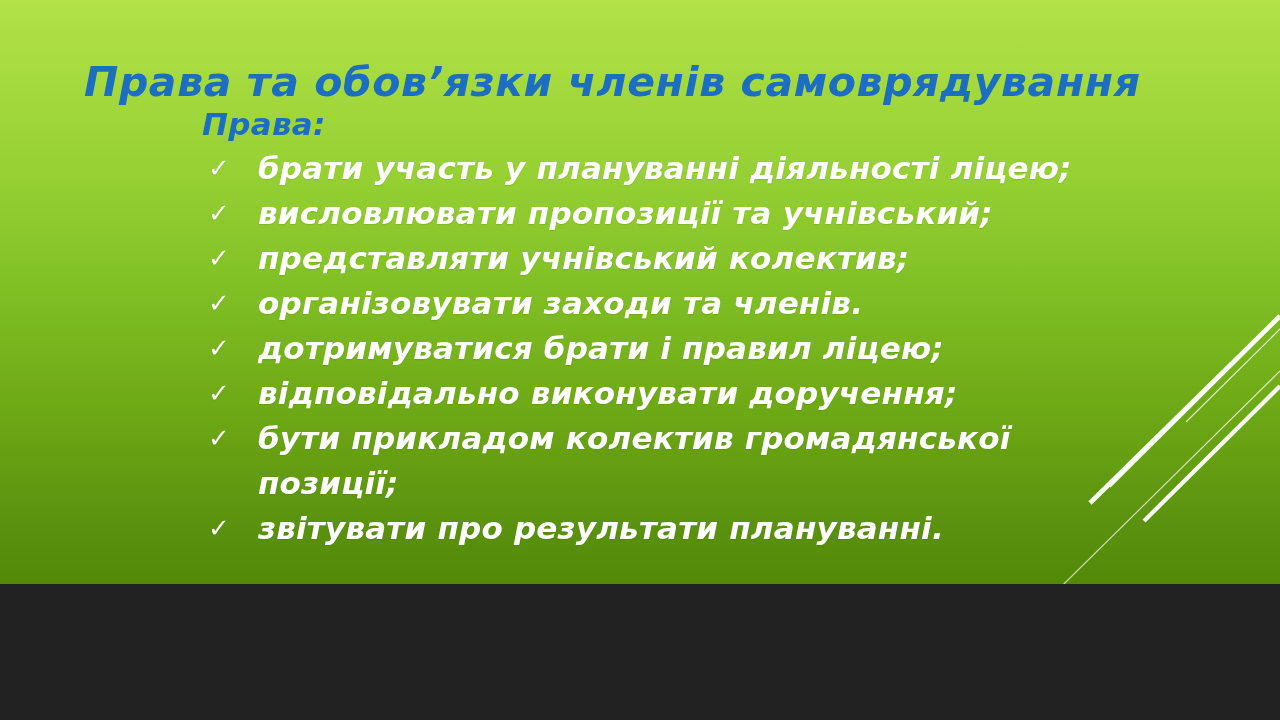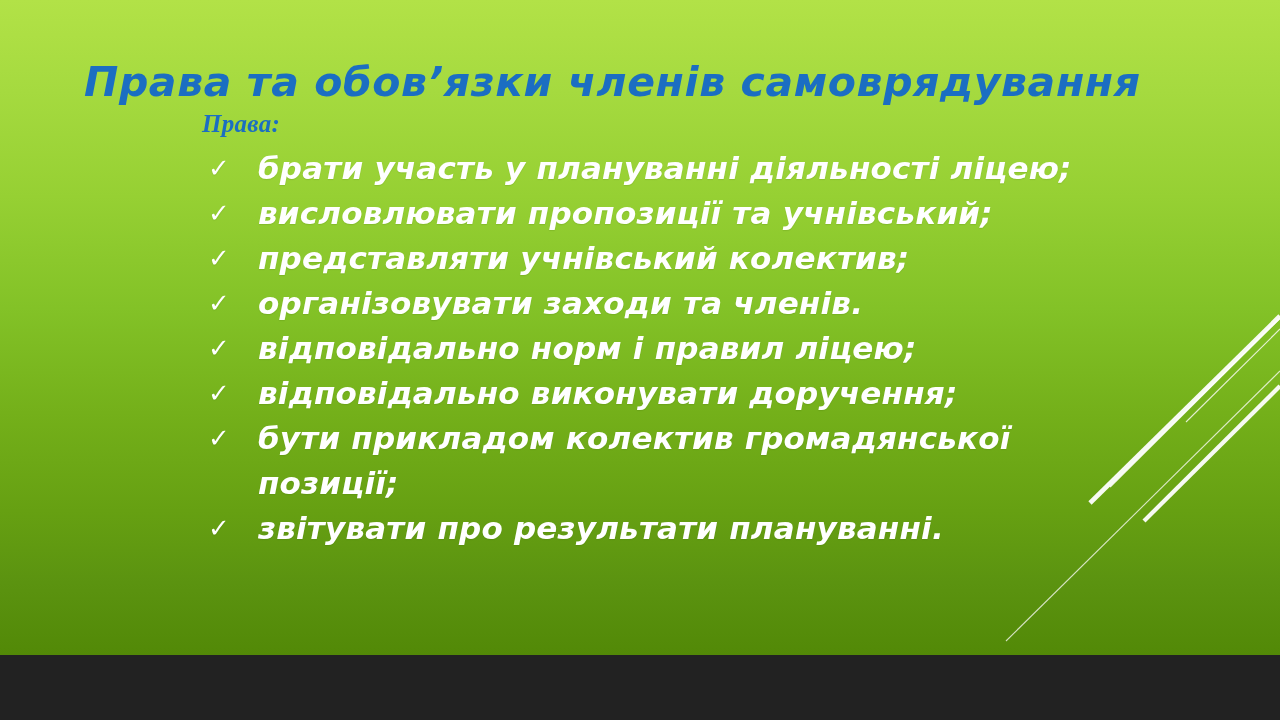--- a/index.html
+++ b/index.html
@@ -4,21 +4,21 @@
 <title>Права та обов’язки членів самоврядування</title>
 <style>
   html, body {
     margin: 0;
     padding: 0;
     background: #222;
   }
   .slide {
     position: relative;
     width: 1280px;
-    height: 655px;
+    height: 584px;
     overflow: hidden;
     background: linear-gradient(to bottom,
         #b2e247 0%,
         #a5da3f 14%,
         #96d033 30%,
         #83c227 47%,
         #74b01a 63%,
         #66a012 78%,
         #5b9310 89%,
         #528907 100%);
@@ -49,28 +49,27 @@
 
   .body-block {
     position: absolute;
     left: 196px;
     top: 104px;
     width: 900px;
   }
 
   .section-heading {
     color: #1b6ec2;
-    font-size: 25px;
+    font-size: 31px;
     font-weight: bold;
     font-style: italic;
     line-height: 40px;
     letter-spacing: 0.3px;
     margin: 0 0 2px 0;
     padding-left: 6px;
-    font-family: Liberation Serif, serif;
   }
 
   .bullet-list {
     list-style: none;
     margin: 0;
     padding: 0;
   }
 
   .bullet-item {
     position: relative;
@@ -139,21 +138,21 @@
           <span class="bullet-mark">✓</span>
           <span class="bullet-text">організовувати заходи та членів.</span>
         </li>
       </ul>
     </div>
 
     <div class="section">
       <ul class="bullet-list">
         <li class="bullet-item">
           <span class="bullet-mark">✓</span>
-          <span class="bullet-text">відповідально норм і правил ліцею;</span>
+          <span class="bullet-text">дотримуватися брати і правил ліцею;</span>
         </li>
         <li class="bullet-item">
           <span class="bullet-mark">✓</span>
           <span class="bullet-text">відповідально виконувати доручення;</span>
         </li>
         <li class="bullet-item">
           <span class="bullet-mark">✓</span>
           <span class="bullet-text">бути прикладом колектив громадянської позиції;</span>
         </li>
         <li class="bullet-item">

